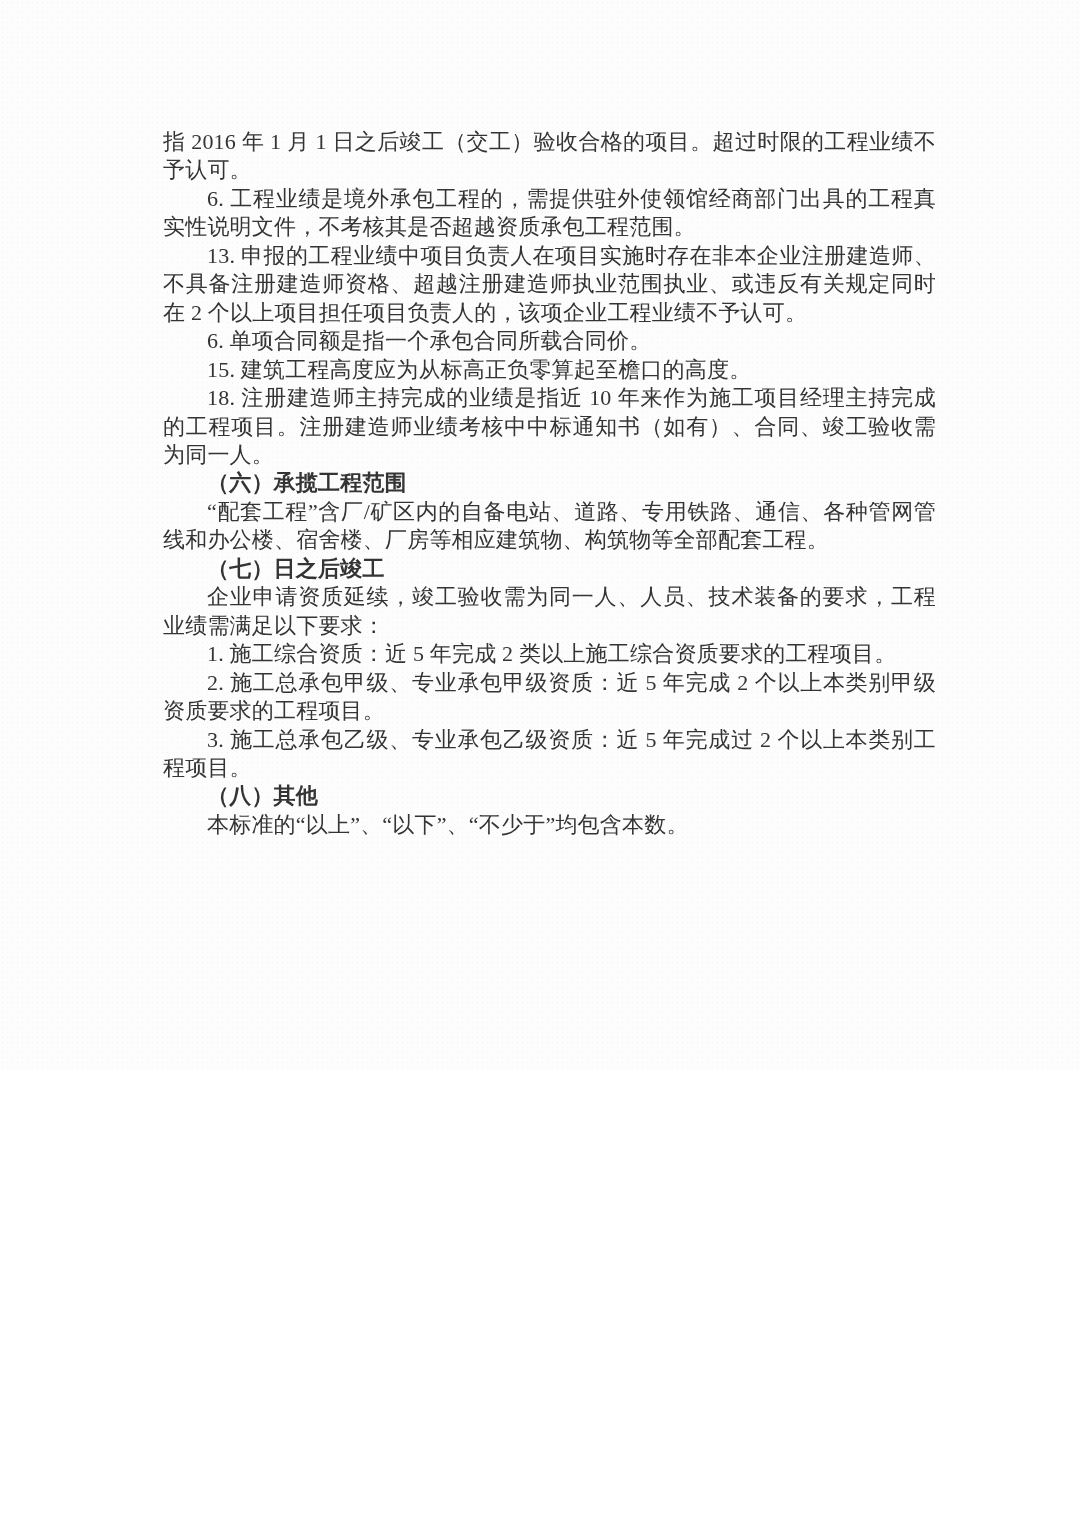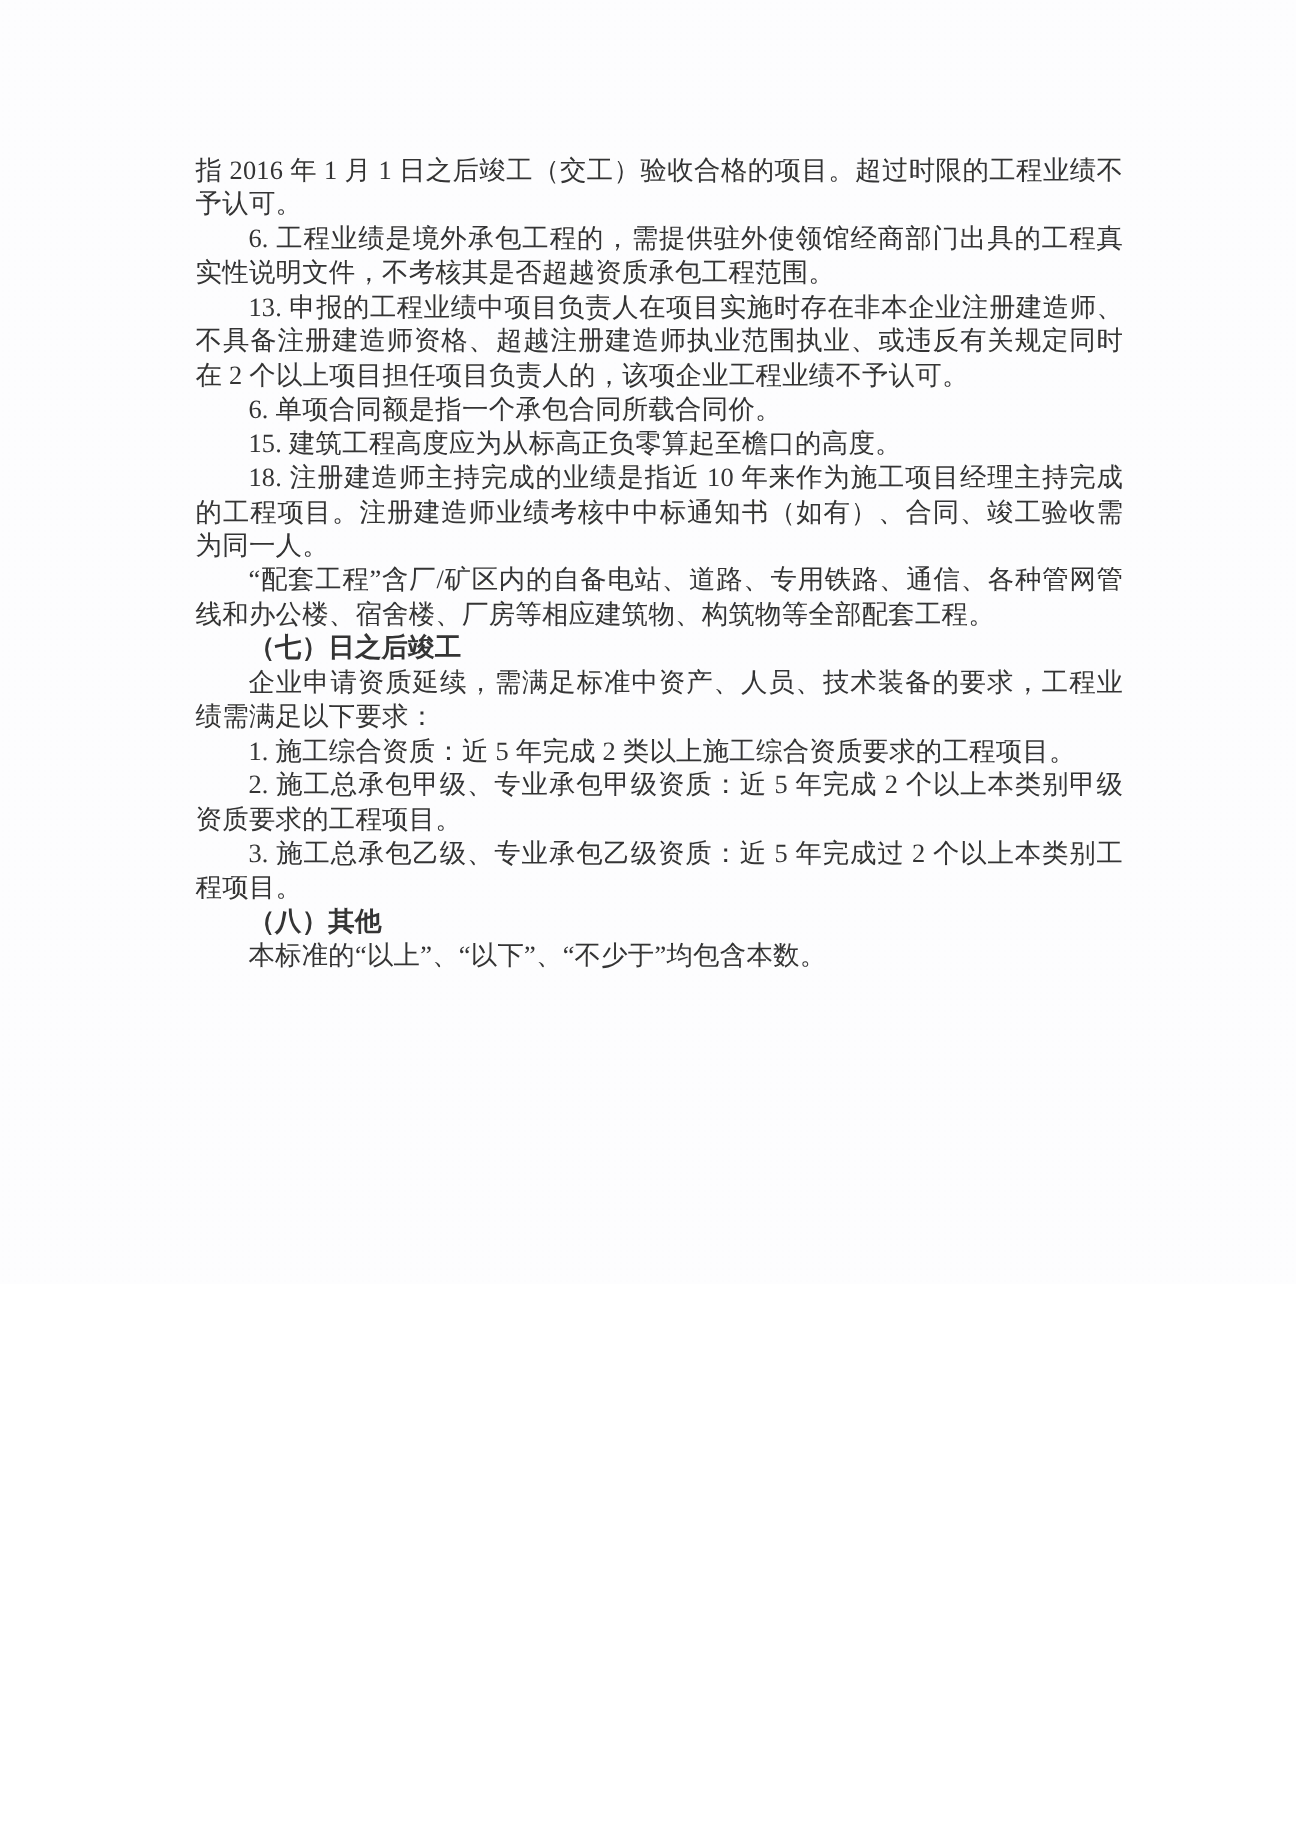--- a/index.html
+++ b/index.html
@@ -56,23 +56,24 @@
 <body>
 
 <div class="page">
   <div class="content">
     <p class="noindent">指 2016 年 1 月 1 日之后竣工（交工）验收合格的项目。超过时限的工程业绩不予认可。</p>
     <p>6. 工程业绩是境外承包工程的，需提供驻外使领馆经商部门出具的工程真实性说明文件，不考核其是否超越资质承包工程范围。</p>
     <p>13. 申报的工程业绩中项目负责人在项目实施时存在非本企业注册建造师、不具备注册建造师资格、超越注册建造师执业范围执业、或违反有关规定同时在 2 个以上项目担任项目负责人的，该项企业工程业绩不予认可。</p>
     <p>6. 单项合同额是指一个承包合同所载合同价。</p>
     <p>15. 建筑工程高度应为从标高正负零算起至檐口的高度。</p>
     <p>18. 注册建造师主持完成的业绩是指近 10 年来作为施工项目经理主持完成的工程项目。注册建造师业绩考核中中标通知书（如有）、合同、竣工验收需为同一人。</p>
+    <p class="heading">（六）承揽工程范围</p>
     <p>“配套工程”含厂/矿区内的自备电站、道路、专用铁路、通信、各种管网管线和办公楼、宿舍楼、厂房等相应建筑物、构筑物等全部配套工程。</p>
     <p class="heading">（七）日之后竣工</p>
-    <p>企业申请资质延续，需满足标准中资产、人员、技术装备的要求，工程业绩需满足以下要求：</p>
+    <p>企业申请资质延续，竣工验收需为同一人、人员、技术装备的要求，工程业绩需满足以下要求：</p>
     <p>1. 施工综合资质：近 5 年完成 2 类以上施工综合资质要求的工程项目。</p>
     <p>2. 施工总承包甲级、专业承包甲级资质：近 5 年完成 2 个以上本类别甲级资质要求的工程项目。</p>
     <p>3. 施工总承包乙级、专业承包乙级资质：近 5 年完成过 2 个以上本类别工程项目。</p>
     <p class="heading">（八）其他</p>
     <p>本标准的“以上”、“以下”、“不少于”均包含本数。</p>
   </div>
   <div class="pagenum">45</div>
 </div>
 
 </body></html>

